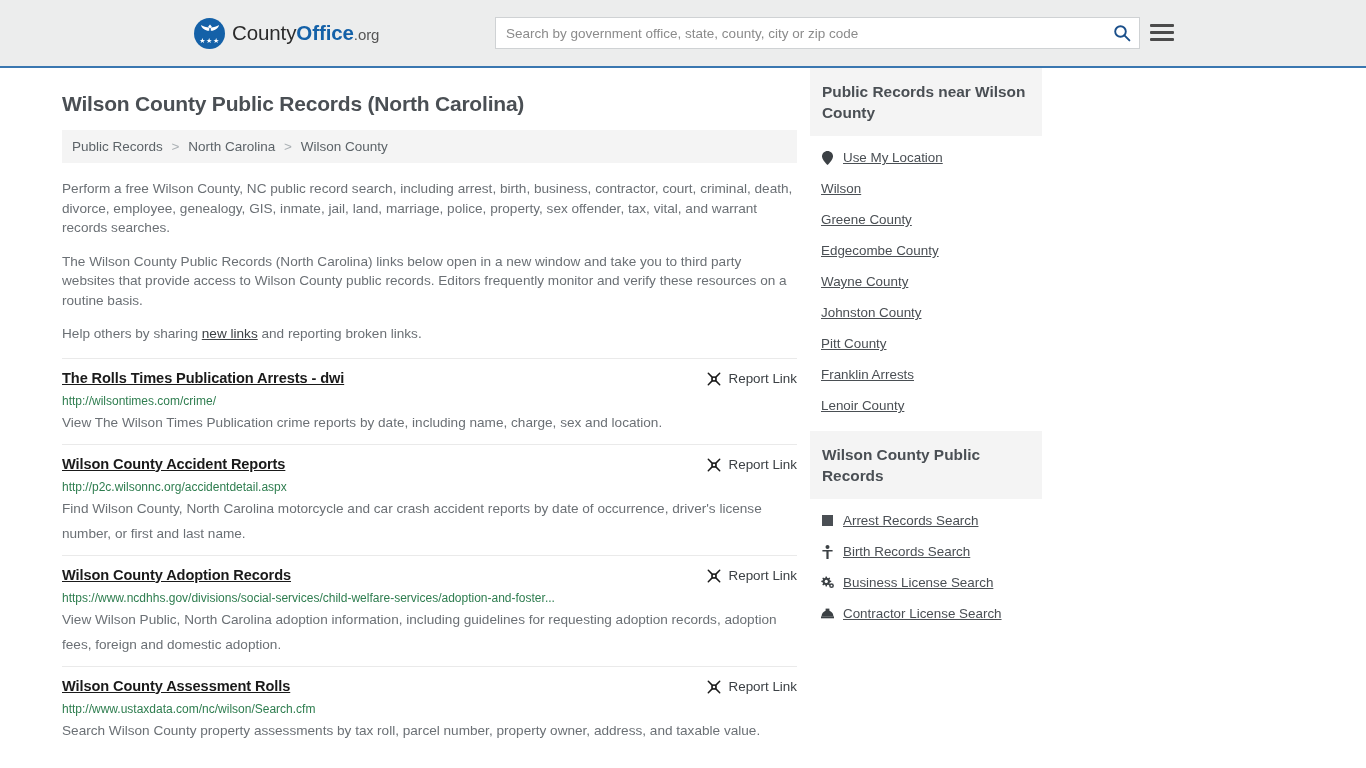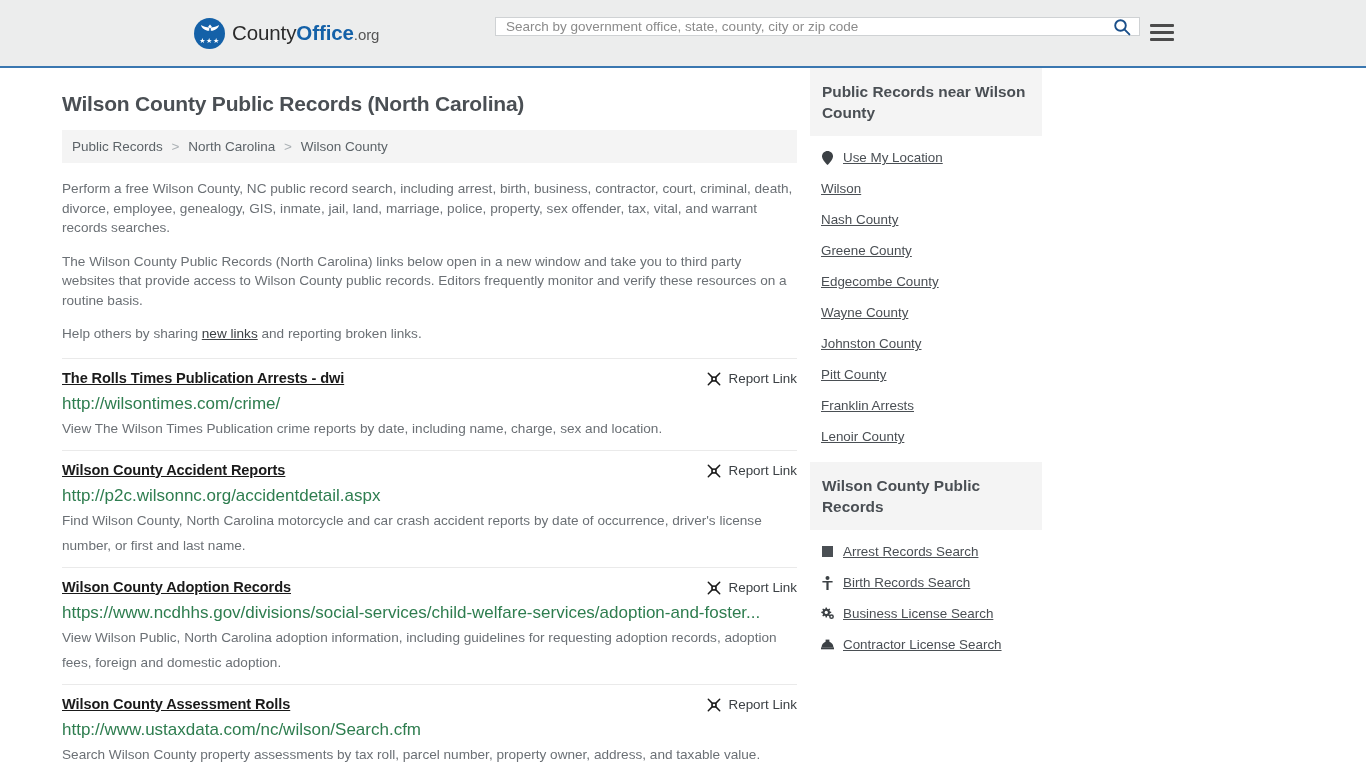--- a/index.html
+++ b/index.html
@@ -57,21 +57,21 @@
     white-space: nowrap;
   }
   .logo-text .bold { font-weight: bold; color: #1461a8; }
   .logo-text .org  { font-size: 15px; color: #555; }
 
   .search-wrap {
     position: absolute;
     left: 495px;
     top: 17px;
     width: 645px;
-    height: 19px;
+    height: 32px;
     background: #ffffff;
     border: 1px solid #cfd2d4;
     display: flex;
     align-items: center;
   }
   .search-input {
     flex: 1;
     border: none;
     outline: none;
     background: transparent;
@@ -171,21 +171,21 @@
     display: flex;
     align-items: center;
     gap: 7px;
     color: #3c4145;
     font-size: 13.4px;
     text-decoration: none;
     white-space: nowrap;
     padding-top: 1px;
   }
   .result-url {
-    font-size: 17px;
+    font-size: 12px;
     color: #2e7d4f;
     margin-top: 7px;
     word-break: break-all;
   }
   .result-desc {
     font-size: 13.6px;
     line-height: 25px;
     color: #6b7075;
     margin-top: 2px;
   }
@@ -354,23 +354,20 @@
                 <path d="M5.5 0 C2.5 0 0 2.4 0 5.3 C0 9.2 5.5 14 5.5 14 C5.5 14 11 9.2 11 5.3 C11 2.4 8.5 0 5.5 0 Z" fill="#3c4145"></path>
               </svg>
             </span>
             <a href="#">Use My Location</a>
           </div>
 
           <div class="panel-row">
             <a href="#">Wilson</a>
           </div>
           <div class="panel-row">
-            <a href="#">Nash County</a>
-          </div>
-          <div class="panel-row">
             <a href="#">Greene County</a>
           </div>
           <div class="panel-row">
             <a href="#">Edgecombe County</a>
           </div>
           <div class="panel-row">
             <a href="#">Wayne County</a>
           </div>
           <div class="panel-row">
             <a href="#">Johnston County</a>

